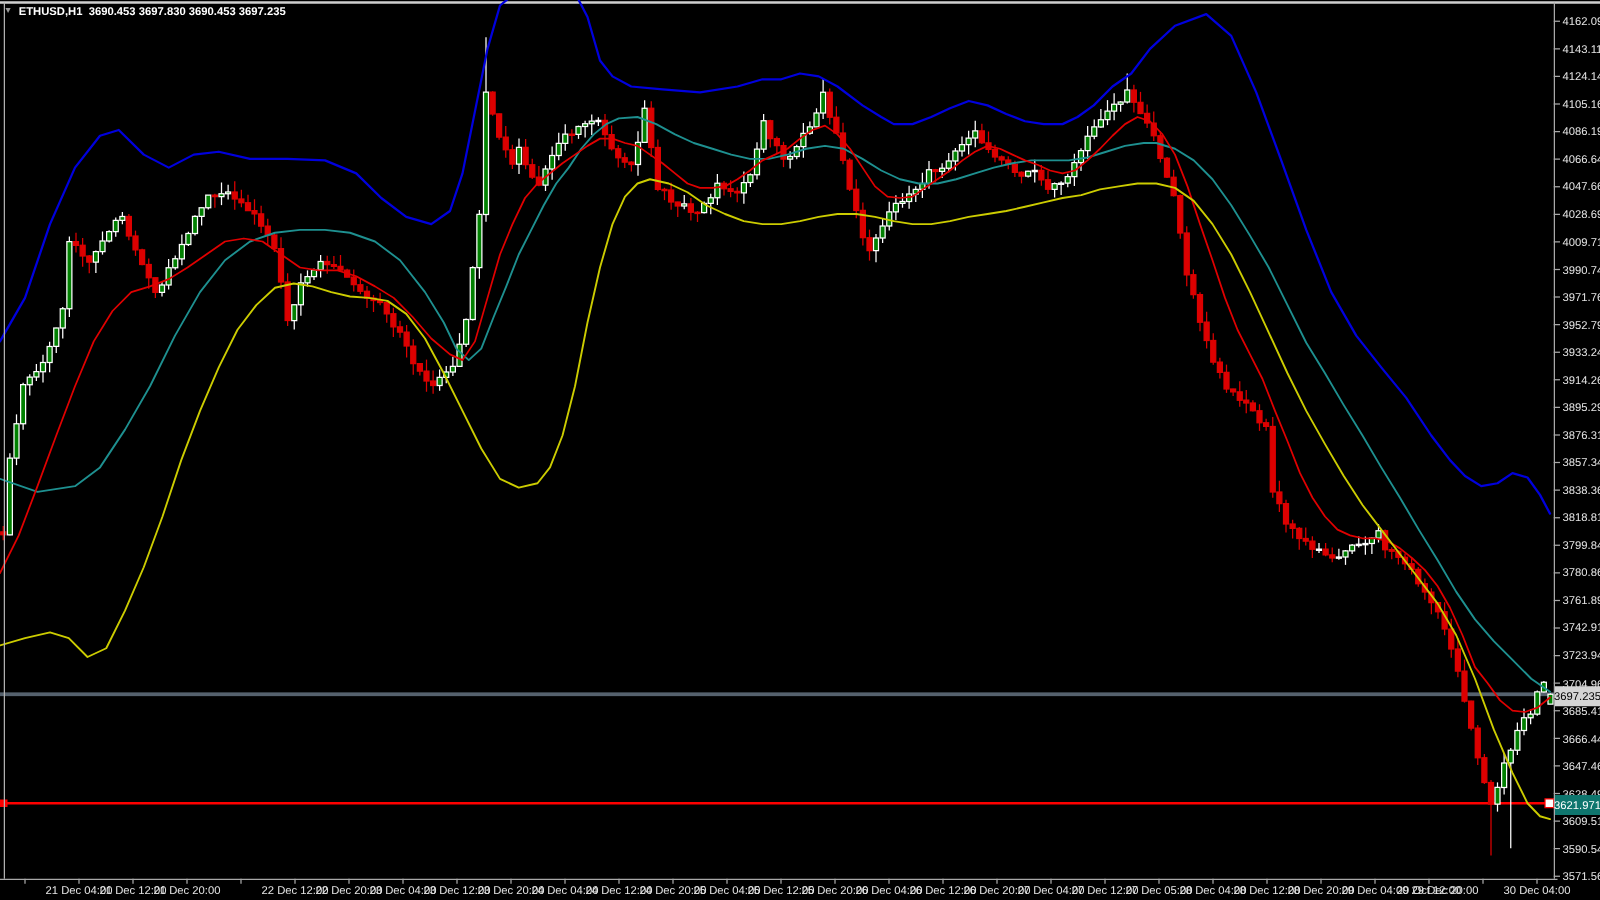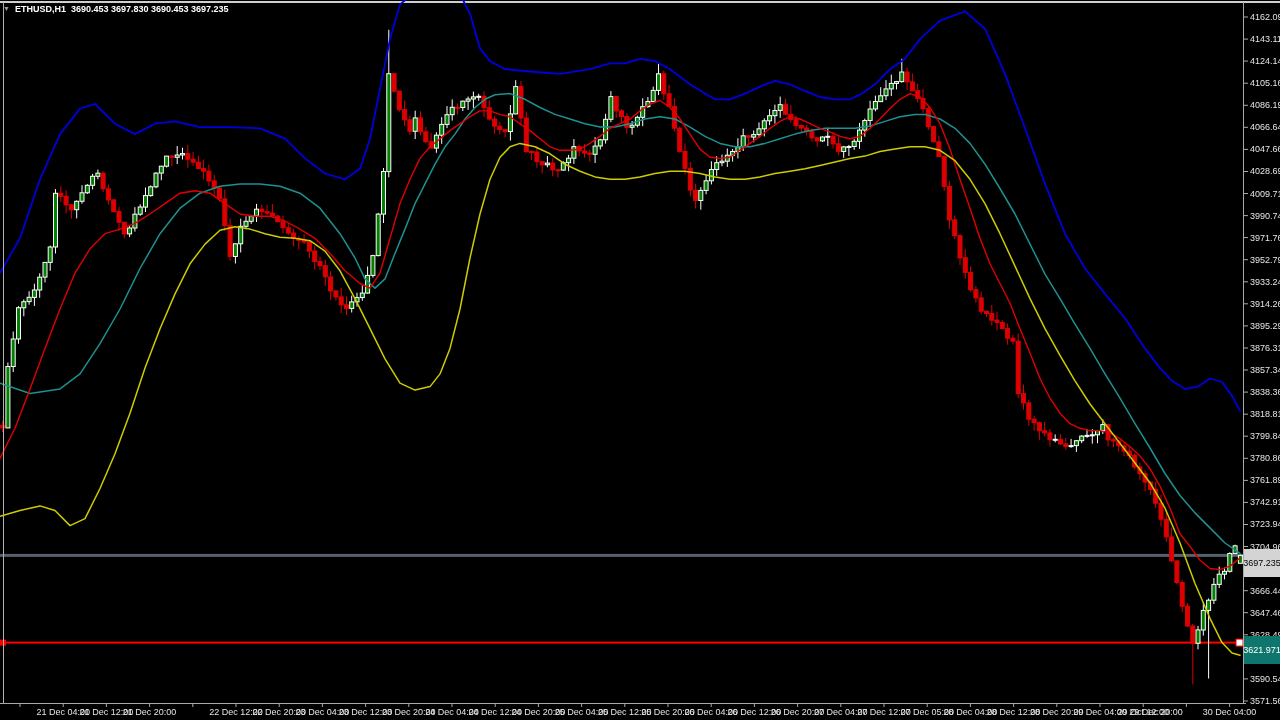--- a/index.html
+++ b/index.html
@@ -4,21 +4,21 @@
 <style>
   html,body{margin:0;padding:0;background:#000;}
   .screen{position:relative;width:1280px;height:720px;background:#000;overflow:hidden;
           font-family:"Liberation Sans",sans-serif;}
   .top-border{position:absolute;left:0;top:1px;width:1280px;height:2px;background:#cfcfcf;}
   .title{position:absolute;left:3px;top:4px;color:#fff;font-size:9px;font-weight:bold;
          display:flex;align-items:center;gap:5px;white-space:nowrap;z-index:6;justify-content:space-between;}
   .tri{color:#9a9a9a;font-size:7px;line-height:8px;}
   #plot{position:absolute;left:0;top:0;z-index:2;}
   .axlabel{position:absolute;font-size:9px;color:#e4e4e4;line-height:10px;white-space:nowrap;z-index:3;}
-  .pbox,.abox{position:absolute;left:1244px;width:36px;height:28px;font-size:9px;
+  .pbox,.abox{position:absolute;left:1244px;width:36px;height:16px;font-size:9px;
         display:flex;align-items:center;justify-content:center;z-index:5;}
   .pbox{background:#d4d4d4;color:#000;}
   .abox{background:#0f766e;color:#fff;}
 </style>
 </head>
 <body>
 
 <div class="screen">
   <div class="top-border"></div>
   <div class="title">

